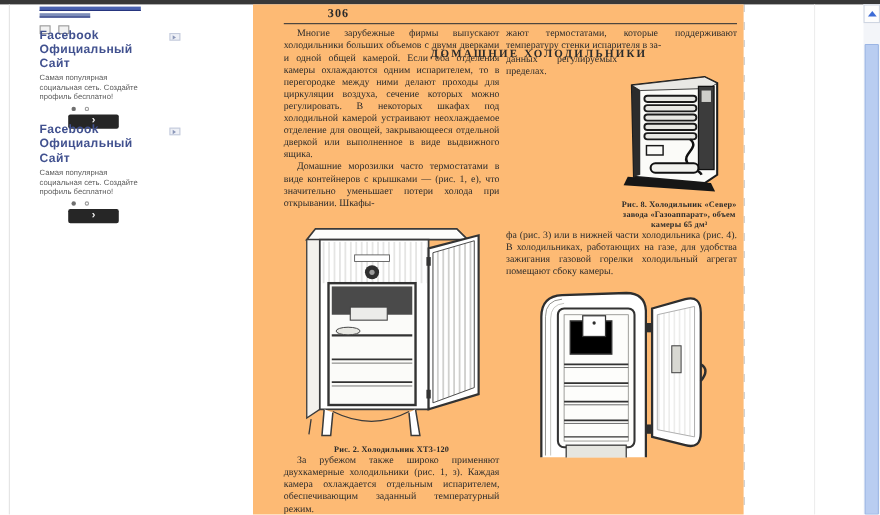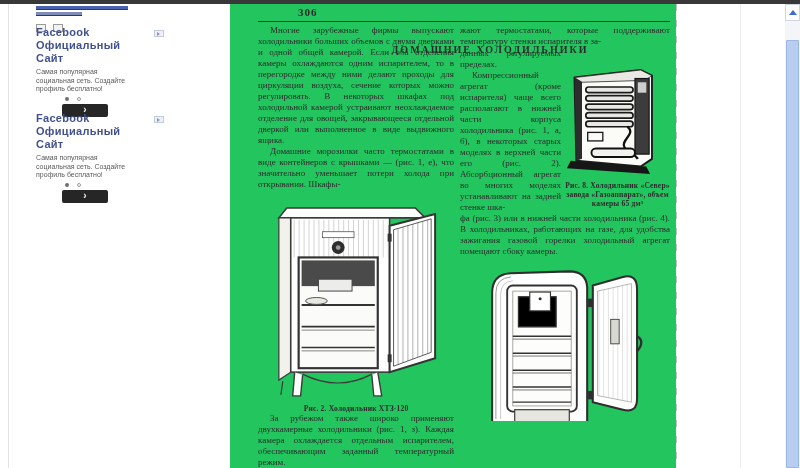--- a/index.html
+++ b/index.html
@@ -37,21 +37,21 @@
   .adchoices-icon::after{content:"";position:absolute;left:2px;top:1px;width:0;height:0;
     border-top:2px solid transparent;border-bottom:2px solid transparent;border-left:3px solid #8b97b8;}
   .ad-desc{margin-top:3px;color:#5a5a5a;font-size:7px;line-height:8.5px;width:100px;}
   .ad-dots{margin-top:3px;width:74px;text-align:center;height:5px;}
   .dot{display:inline-block;width:4px;height:4px;border-radius:50%;margin:0 2px;vertical-align:top;}
   .dot-filled{background:#6f6f6f;}
   .dot-hollow{border:1px solid #9a9a9a;box-sizing:border-box;background:#fff;}
   .ad-cta{margin-top:2px;margin-left:26px;width:46px;height:13px;background:#262626;border-radius:2px;
     color:#f5f5f5;font-size:10px;line-height:12px;text-align:center;font-weight:700;cursor:pointer;}
   
-  .page{position:absolute;left:230px;top:4px;width:446px;height:464px;background:#22c55e;
+  .page{position:absolute;left:230px;top:4px;width:446px;height:464px;background:#fdba74;
     color:#2b2b2b;font-family:"Liberation Serif",serif;}
   .page-number{position:absolute;left:68px;top:2px;font-size:11px;font-weight:700;letter-spacing:1px;}
   .running-title{position:absolute;left:110px;top:3px;width:300px;text-align:center;font-size:10px;
     font-weight:700;letter-spacing:2px;margin-top:37px;}
   .header-rule{position:absolute;left:28px;right:6px;top:17px;border-top:1.2px solid #3a3a3a;}
   .col{position:absolute;top:21px;font-size:9px;line-height:11px;text-align:justify;}
   .col p{margin:0;}
   .col p.ind{text-indent:12px;}
   .col-left{left:28px;width:196px;}
   .col-right{left:230px;width:210px;}
@@ -161,21 +161,20 @@
 
       <p class="ind">За рубежом также широко применяют двухкамерные холодильники (рис. 1, з). Каждая камера охлаждается отдельным испарителем, обеспечивающим заданный температурный режим.</p>
     </div>
 
     <div class="col col-right">
       <p>жают термостатами, которые поддерживают температуру стенки испарителя в за-</p>
 
       <div class="row">
         <div class="narrow">
           <p>данных регулируемых пределах.</p>
-          <p class="ind">Компрессионный агрегат (кроме испарителя) чаще всего располагают в нижней части корпуса холодильника (рис. 1, а, б), в некоторых старых моделях в верхней части его (рис. 2). Абсорбционный агрегат во многих моделях устанавливают на задней стенке шка-</p>
         </div>
         <div class="figcol">
           <div class="fig3-wrap">
             <svg viewBox="0 0 110 118" width="104" height="112">
 
               <polygon points="10,12 80,4 92,10 92,98 80,106 12,100" fill="#fbfbf8" stroke="#1c1c1c" stroke-width="2"></polygon>
               <polygon points="10,12 18,15 18,98 12,100" fill="#2c2c2c"></polygon>
               <polygon points="10,12 80,4 92,10 84,15 18,17" fill="#e9e8e4" stroke="#1c1c1c" stroke-width="0.8"></polygon>
 
               <g fill="#e8e8e4" stroke="#1a1a1a" stroke-width="1.8">

